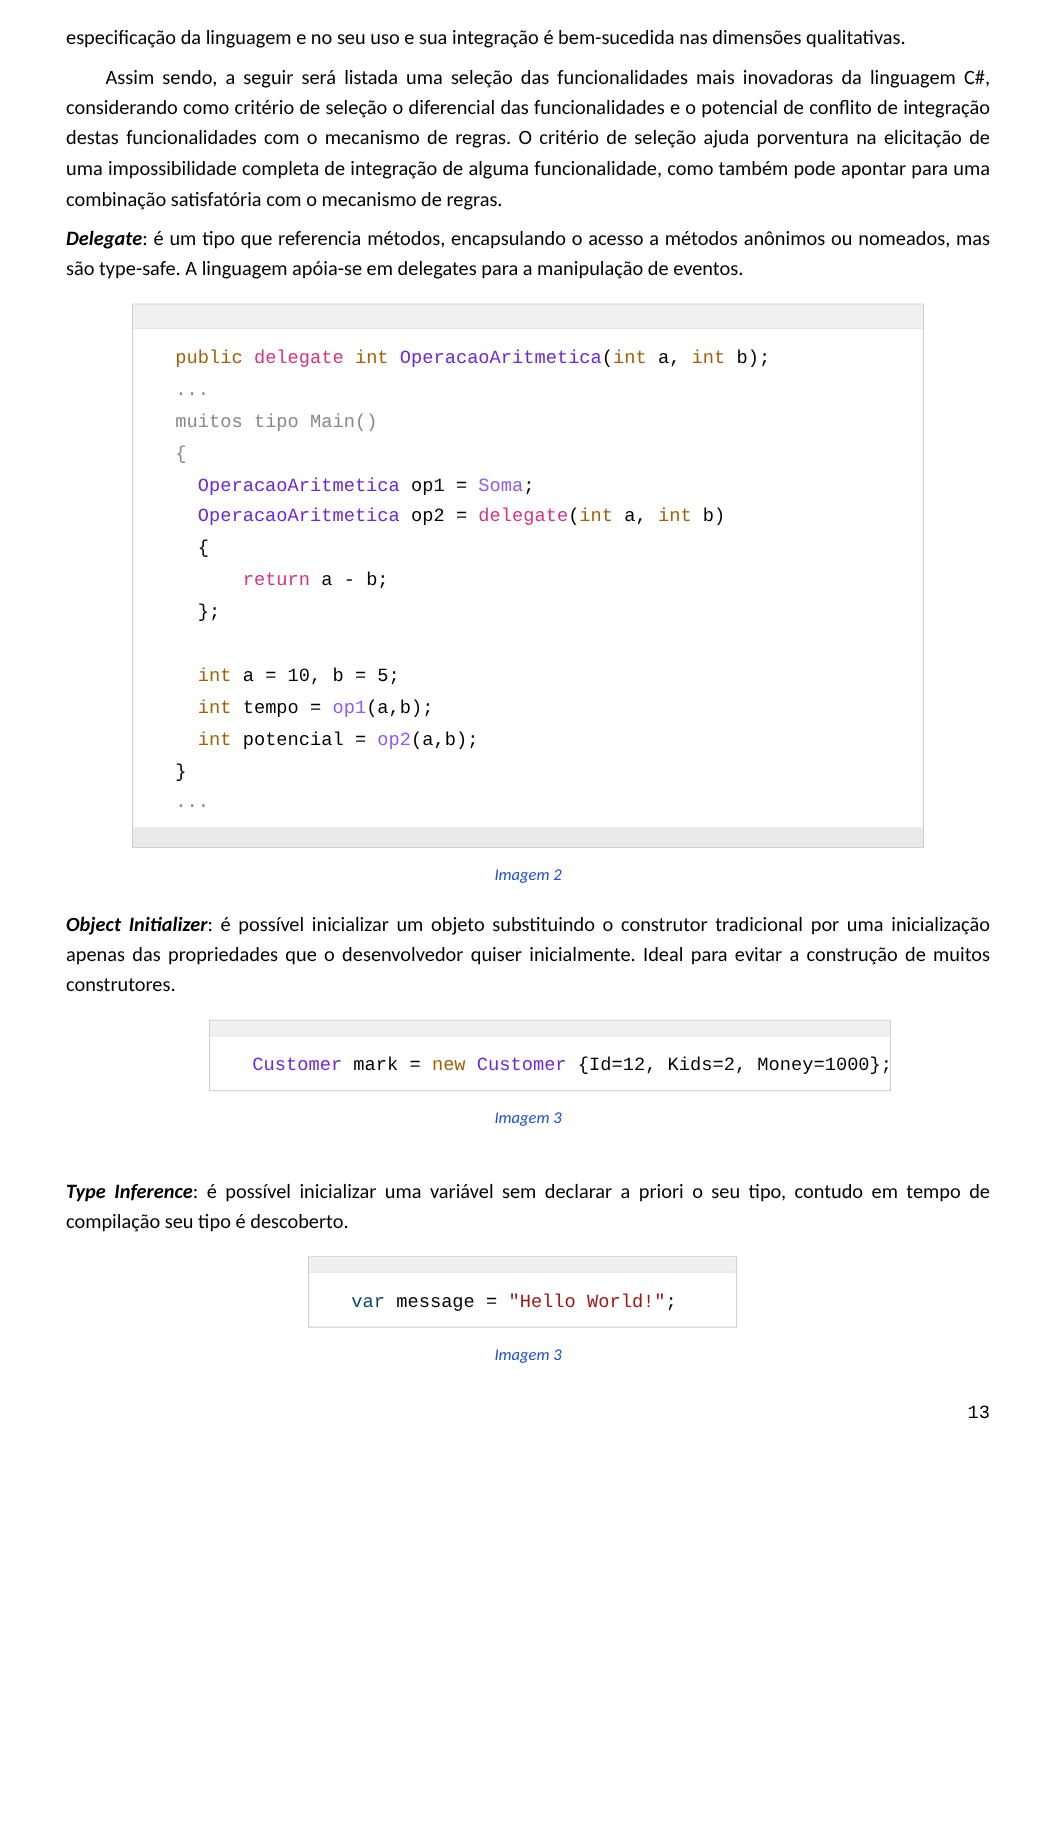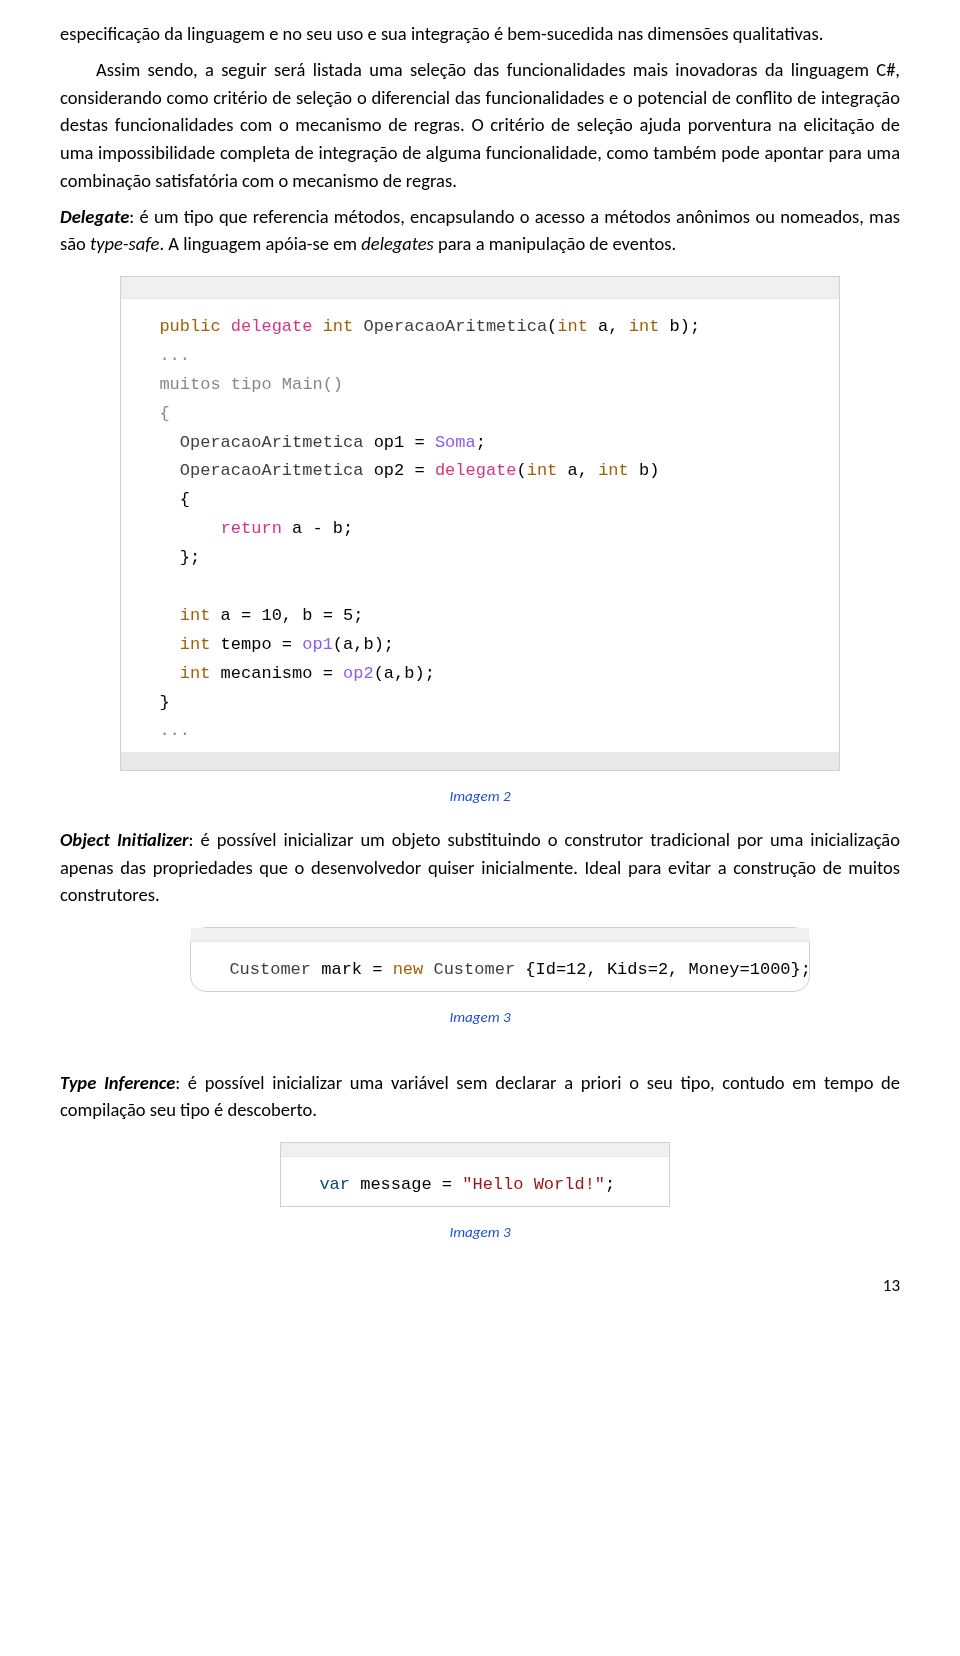--- a/index.html
+++ b/index.html
@@ -14,21 +14,21 @@
     line-height: 1.5;
   }
   .para {
     text-align: justify;
     margin-bottom: 8px;
   }
   .indent {
     text-indent: 36px;
   }
   .bold-italic { font-weight: bold; font-style: italic; }
-  .italic { font-style: italic; }
+  .italic { }
   .code-figure {
     background: #ffffff;
     border: 1px solid #d0d0d0;
     margin: 18px 60px 8px 60px;
     position: relative;
   }
   .code-figure .top-band {
     background: #f0f0f0;
     height: 22px;
     border-bottom: 1px solid #e6e6e6;
@@ -41,44 +41,44 @@
     font-family: Consolas, "Courier New", monospace;
     font-size: 17px;
     line-height: 1.7;
     padding: 14px 16px 6px 18px;
     white-space: pre;
     color: #000000;
   }
   .code-figure.narrow {
     margin-left: 130px;
     margin-right: 90px;
-    border-radius: 16px;
   }
   .code-figure.narrow2 {
     margin-left: 220px;
     margin-right: 230px;
   }
   .caption {
     text-align: center;
     font-style: italic;
     font-size: 15px;
     color: #1d4ed8;
     margin: 14px 0 18px 0;
   }
   .kw-blue { color: #a16207; }
   .kw-pink { color: #d63384; }
-  .kw-teal { color: #404040; }
+  .kw-teal { color: #6d28d9; }
   .kw-gray { color: #888888; }
   .kw-member { color: #8b5cf6; }
   .kw-string { color: #a31515; }
   .kw-purple { color: #0c4a6e; }
   .page-number {
     text-align: right;
     font-size: 17px;
     margin-top: 30px;
+    font-family: Liberation Mono, monospace;
   }
 </style>
 </head>
 <body>
 
 <div class="para">
   <span>especificação da linguagem e no seu uso e sua integração é bem-sucedida nas dimensões qualitativas.</span>
 </div>
 
 <div class="para indent">
@@ -96,21 +96,21 @@
   <span class="kw-gray">muitos</span> <span class="kw-gray">tipo</span> <span class="kw-gray">Main</span><span class="kw-gray">()</span>
   <span class="kw-gray">{</span>
     <span class="kw-teal">OperacaoAritmetica</span><span> op1 = </span><span class="kw-member">Soma</span><span>;</span>
     <span class="kw-teal">OperacaoAritmetica</span><span> op2 = </span><span class="kw-pink">delegate</span><span>(</span><span class="kw-blue">int</span><span> a, </span><span class="kw-blue">int</span><span> b)</span>
 <span>    {</span>
         <span class="kw-pink">return</span><span> a - b;</span>
 <span>    };</span>
 <span></span>
     <span class="kw-blue">int</span><span> a = 10, b = 5;</span>
     <span class="kw-blue">int</span><span> tempo = </span><span class="kw-member">op1</span><span>(a,b);</span>
-    <span class="kw-blue">int</span><span> mecanismo = </span><span class="kw-member">op2</span><span>(a,b);</span>
+    <span class="kw-blue">int</span><span> potencial = </span><span class="kw-member">op2</span><span>(a,b);</span>
 <span>  }</span>
   <span class="kw-gray">...</span></pre>
   <div class="bottom-band"></div>
 </div>
 
 <div class="caption">Imagem 2</div>
 
 <div class="para">
   <span class="bold-italic">Object Initializer</span><span>: é possível inicializar um objeto substituindo o construtor tradicional por uma inicialização apenas das propriedades que o desenvolvedor quiser inicialmente. Ideal para evitar a construção de muitos construtores.</span>
 </div>

